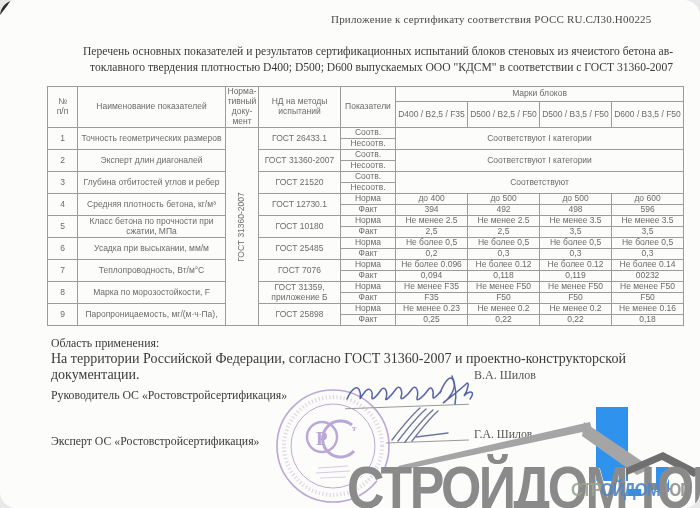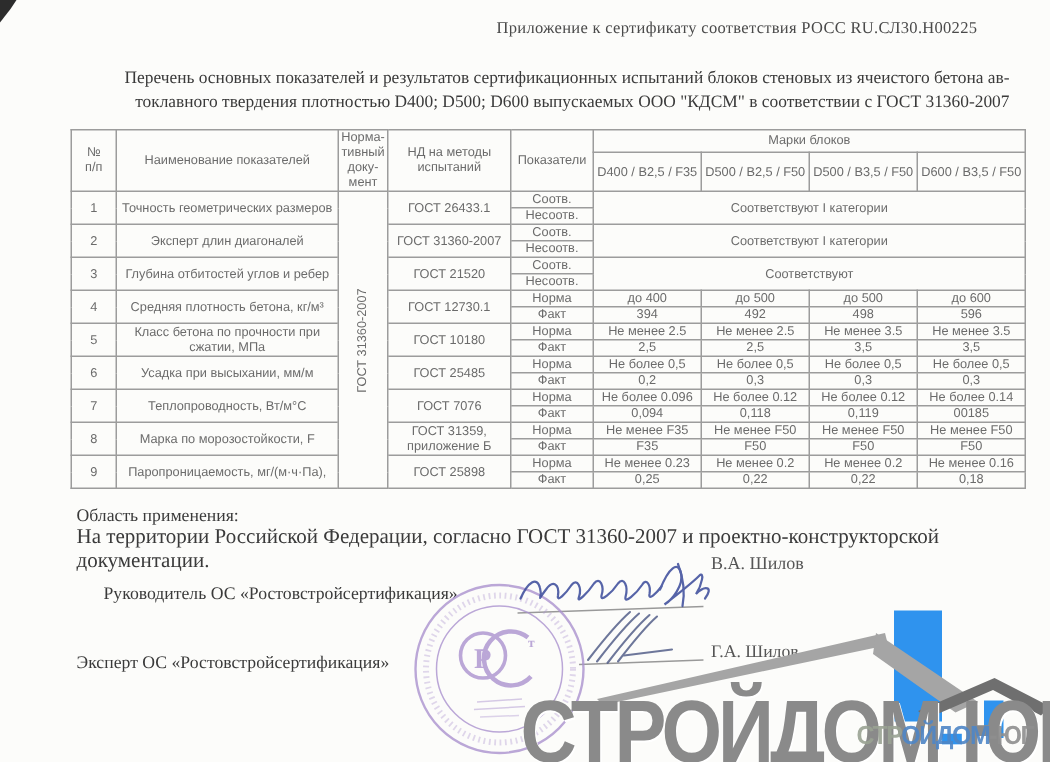--- a/index.html
+++ b/index.html
@@ -1,37 +1,37 @@
 <!DOCTYPE html>
 <html><head>
 <meta charset="utf-8">
 <style>
   html,body{margin:0;padding:0;background:#e8e8e8;}
   .page{position:relative;width:700px;height:508px;background:#fcfcfa;overflow:hidden;
-        font-family:"Liberation Serif", serif;}
+        font-family:"Liberation Serif", serif;border-radius:16px;}
   .annex{position:absolute;left:331px;top:13px;font-size:11px;color:#4a4a4a;letter-spacing:.2px;}
   .intro{position:absolute;left:51px;top:44px;width:622px;font-size:11.6px;color:#3a3a3a;line-height:1.35;text-align:right;}
   .corner-artifact{position:absolute;left:0;top:0;}
 
   table.cert{position:absolute;left:47px;top:86px;width:636px;border-collapse:collapse;
      table-layout:fixed;font-family:"Liberation Sans", sans-serif;font-size:8.5px;
      color:#6b6b6b;text-align:center;}
   .cert th,.cert td{border:1px solid #9c9c9c;padding:0 1px;vertical-align:middle;
      font-weight:normal;line-height:1.15;}
   .cert thead tr.h1{height:15px;}
   .cert thead tr.h2{height:26px;}
   .cert tbody tr{height:11px;}
   .normdoc-cell{position:relative;}
   .vtext{position:absolute;left:50%;top:50%;transform:translate(-50%,-50%) rotate(-90deg);
      white-space:nowrap;font-size:8.5px;color:#6b6b6b;}
 
   .apply-title{position:absolute;left:51px;top:336px;font-size:11.8px;color:#3a3a3a;}
   .apply-text{position:absolute;left:51px;top:351px;font-size:14px;color:#3a3a3a;}
 
-  .sig-role1{position:absolute;left:69px;top:388px;font-size:11.8px;color:#3a3a3a;}
+  .sig-role1{position:absolute;left:51px;top:388px;font-size:11.8px;color:#3a3a3a;}
   .sig-role2{position:absolute;left:51px;top:434px;font-size:11.8px;color:#3a3a3a;}
   .sig-name1{position:absolute;left:474px;top:368px;font-size:12px;color:#555;}
   .sig-name2{position:absolute;left:474px;top:427px;font-size:11.8px;color:#555;}
   .sig-line1{position:absolute;left:345px;top:406px;width:124px;border-top:1px solid #999;transform:rotate(-2deg);}
   .sig-line2{position:absolute;left:386px;top:441px;width:83px;border-top:1px solid #999;transform:rotate(-2deg);}
 
   .overlay-svg{position:absolute;left:0;top:0;pointer-events:none;}
 
   .wm-big{position:absolute;left:347px;top:454px;font-family:"Liberation Sans",sans-serif;
      font-size:59px;font-weight:900;letter-spacing:-3px;white-space:nowrap;
@@ -195,21 +195,21 @@
         <td>Не более 0.096</td>
         <td>Не более 0.12</td>
         <td>Не более 0.12</td>
         <td>Не более 0.14</td>
       </tr>
       <tr>
         <td>Факт</td>
         <td>0,094</td>
         <td>0,118</td>
         <td>0,119</td>
-        <td>00185</td>
+        <td>00232</td>
       </tr>
 
       <tr>
         <td rowspan="2">8</td>
         <td rowspan="2">Марка по морозостойкости, F</td>
         <td rowspan="2">ГОСТ 31359, приложение Б</td>
         <td>Норма</td>
         <td>Не менее F35</td>
         <td>Не менее F50</td>
         <td>Не менее F50</td>

